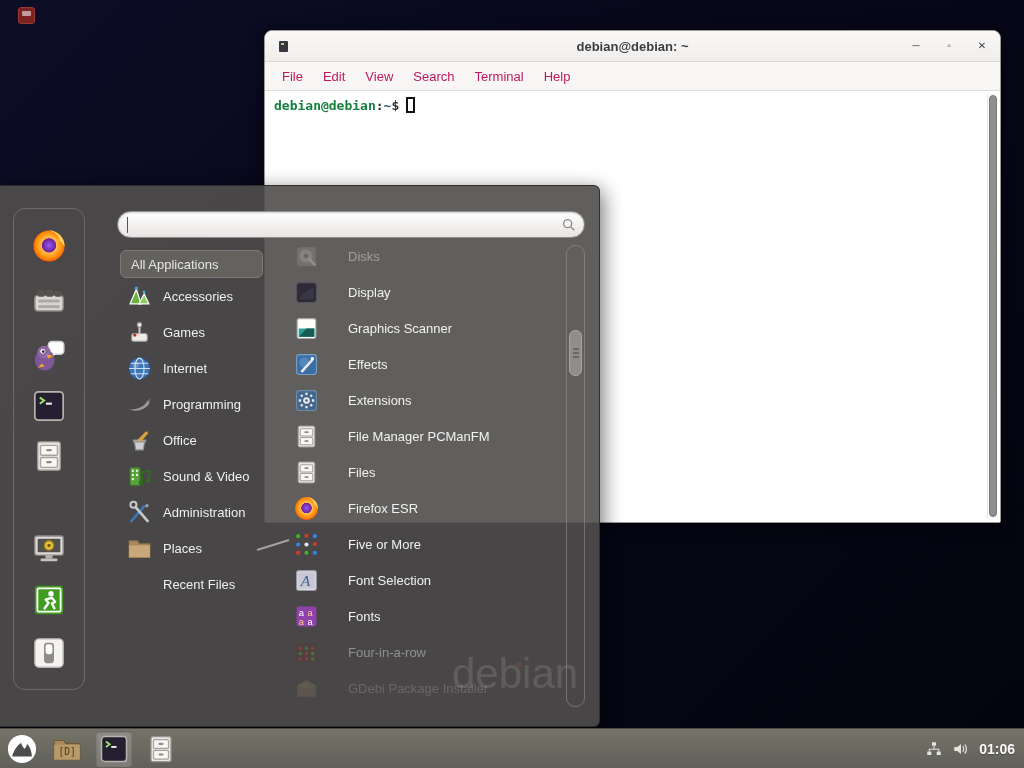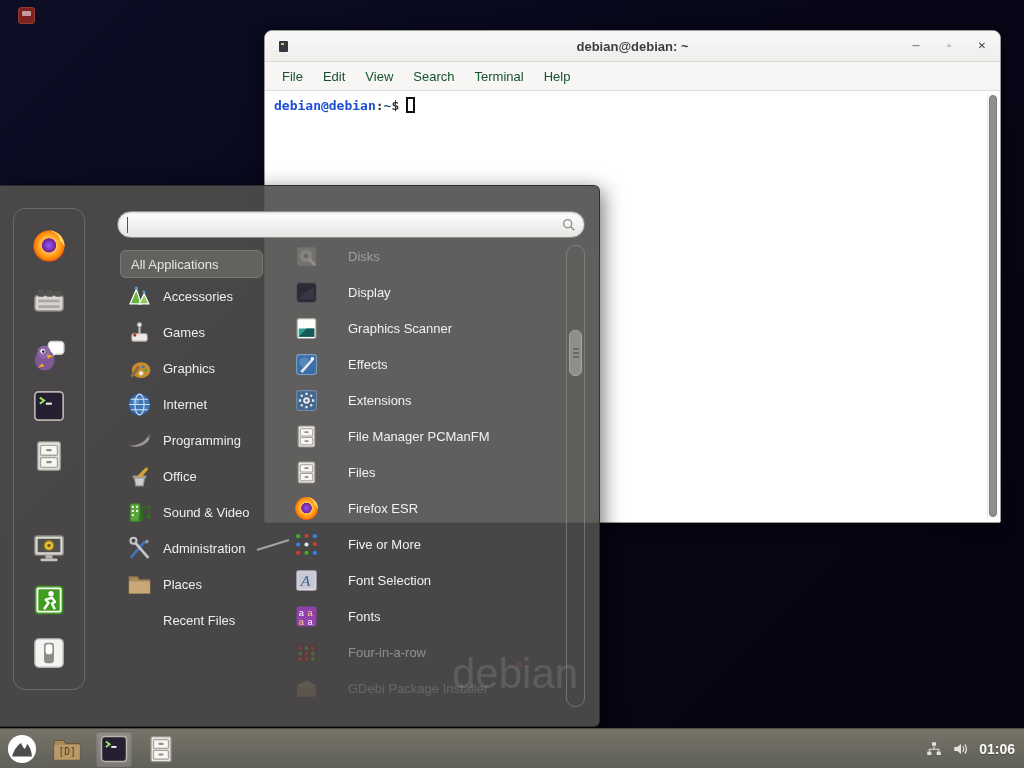--- a/index.html
+++ b/index.html
@@ -23,24 +23,24 @@
   .titlebar{height:31px;flex:none;background:linear-gradient(#f9f8f6,#f0eeec);
     border-radius:7px 7px 0 0;position:relative;display:flex;align-items:center;justify-content:center;
     border-bottom:1px solid #dad8d4;}
   .tb-title{font:bold 13px "Liberation Sans",sans-serif;color:#3b3e40;}
   .tb-appicon{position:absolute;left:14px;top:10px;width:9px;height:11px;background:#3a3640;border-radius:1px;}
   .tb-appicon::after{content:"";position:absolute;left:2px;top:2px;width:3px;height:2px;background:#9ce06a;}
   .tb-buttons{position:absolute;right:12px;top:0;height:100%;display:flex;align-items:center;gap:21px;}
   .wbtn{width:12px;text-align:center;font-size:10px;color:#3d4042;line-height:1;}
   .menubar{height:29px;flex:none;background:#f7f6f4;display:flex;align-items:center;
     padding-left:7px;border-bottom:1px solid #e0dedb;}
-  .mitem{font:13px "Liberation Sans",sans-serif;color:#14532d;padding:3px 10px;}
+  .mitem{font:13px "Liberation Sans",sans-serif;color:#be185d;padding:3px 10px;}
   .term-content{flex:1;position:relative;background:#fff;padding:6px 9px;
     font:bold 13px "DejaVu Sans Mono",monospace;border-radius:0 0 2px 2px;}
-  .p-user{color:#1d4ed8;}
+  .p-user{color:#15803d;}
   .p-sep,.p-sym{color:#2e3436;}
   .p-path{color:#274a78;}
   .t-cursor{display:inline-block;width:9px;height:16px;border:2px solid #101010;vertical-align:-3px;margin-left:7px;background:#fff;}
   .term-scrollbar{position:absolute;top:3px;right:2px;bottom:4px;width:11px;background:#fbfbfa;border-left:1px solid #ebe9e7;}
   .term-thumb{position:absolute;top:1px;bottom:1px;left:1px;width:8px;background:#8f8f8d;border:1px solid #7b7b79;border-radius:4px;}
 
   
   .menu{position:absolute;left:0;top:185px;width:600px;height:542px;
     background:rgba(80,78,76,.90);border:1px solid rgba(42,40,38,.85);border-left:none;
     border-radius:0 6px 6px 0;box-shadow:3px 5px 20px rgba(0,0,0,.55);}
@@ -221,34 +221,20 @@
               <rect x="11" y="5" width="2" height="9" fill="#c8c6c2"></rect>
               <circle cx="7.5" cy="14.5" r="1.6" fill="#c02b20"></circle>
               <circle cx="12" cy="4.6" r="2.1" fill="#f2f0ec" stroke="#9a9892"></circle>
             </svg>
           </span>
           <span class="lbl">Games</span>
         </div>
         <div class="cat-row">
           <span class="icon">
             <svg viewBox="0 0 24 24">
-              <ellipse cx="13.5" cy="13.5" rx="9" ry="7.6" fill="#c98c2a"></ellipse>
-              <circle cx="10.5" cy="10.8" r="1.4" fill="#d84a3a"></circle>
-              <circle cx="15.5" cy="10.5" r="1.4" fill="#3a78c2"></circle>
-              <circle cx="17.8" cy="13.8" r="1.4" fill="#4aa53c"></circle>
-              <circle cx="13.5" cy="16.5" r="2.1" fill="#f2e9da"></circle>
-              <path d="M2 20.5L10 9.5l2.3 1.7-7.5 10.5z" fill="#8a6c48"></path>
-              <path d="M2 20.5l3.2 1.2-1.7-2.4z" fill="#3a3a3a"></path>
-            </svg>
-          </span>
-          <span class="lbl">Graphics</span>
-        </div>
-        <div class="cat-row">
-          <span class="icon">
-            <svg viewBox="0 0 24 24">
               <circle cx="12" cy="12" r="10" fill="#3f76b8" stroke="#2c5a92"></circle>
               <ellipse cx="12" cy="12" rx="4.4" ry="10" fill="none" stroke="#cfe0f0" stroke-width="1.1"></ellipse>
               <path d="M2 12h20M3.6 7h16.8M3.6 17h16.8" stroke="#cfe0f0" stroke-width="1.1" fill="none"></path>
               <circle cx="8.6" cy="8.6" r="3" fill="#fff" opacity=".22"></circle>
             </svg>
           </span>
           <span class="lbl">Internet</span>
         </div>
         <div class="cat-row">
           <span class="icon">

